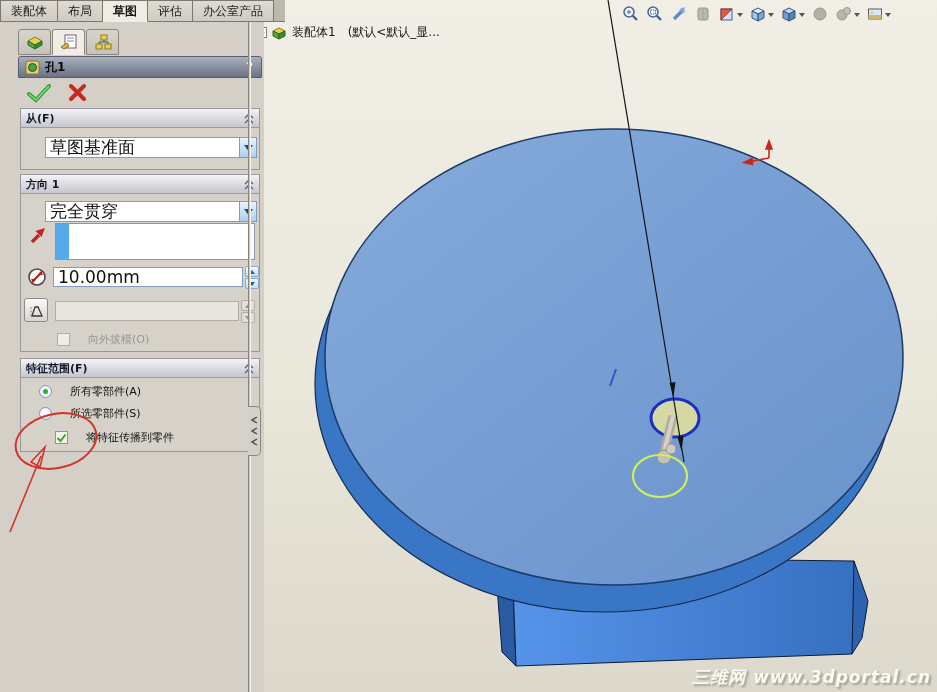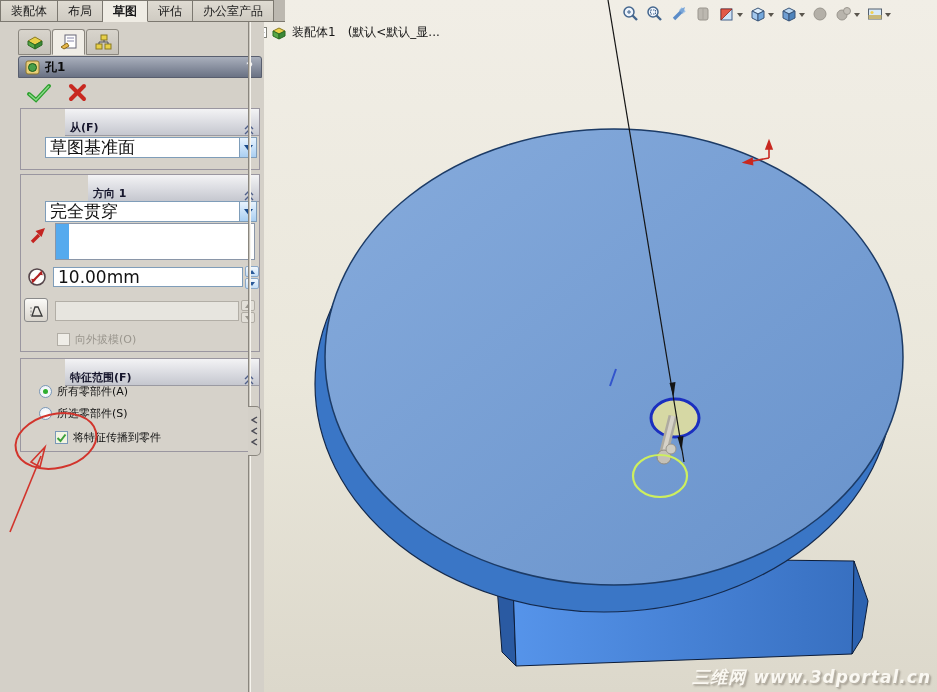--- a/index.html
+++ b/index.html
@@ -49,24 +49,24 @@
   .pm-title { position:absolute; left:2px; top:34px; width:244px; height:22px; border:1px solid #5a masked;
     border:1px solid #585e6e; border-radius:3px 3px 0 0;
     background:linear-gradient(#a9afbc,#6a7284); display:flex; align-items:center; padding:0 6px; gap:4px; }
   .pm-title .t { font-size:12px; font-weight:bold; color:#0a0a0a; flex:1; }
   .pm-title .help { font-size:12px; font-weight:bold; color:#f2f2f2; padding-right:2px; }
 
   .okrow { position:absolute; left:10px; top:60px; display:flex; gap:16px; align-items:center; }
 
   .group { position:absolute; left:4px; width:240px; background:#d6d2ca; border:1px solid #9a96a0; }
   .g-from { top:86px; height:62px; }
-  .g-dir  { top:152px; height:178px;padding-left:23px; }
+  .g-dir  { top:152px; height:178px; }
   .g-scope{ top:336px; height:94px; }
-  .g-head { height:27px; background:linear-gradient(#f3f3f5,#c5c7cf); border-bottom:1px solid #9a9aa2;
-    display:flex; align-items:flex-end; padding:0 5px; font-size:11px; font-weight:bold; color:#16162c;margin-left:44px; }
+  .g-head { height:19px; background:linear-gradient(#f3f3f5,#c5c7cf); border-bottom:1px solid #9a9aa2;
+    display:flex; align-items:center; padding:0 5px; font-size:11px; font-weight:bold; color:#16162c; }
   .g-head .sp { flex:1; }
 
   .dropdown { position:absolute; height:21px; background:#fff; border:1px solid #7f9db9; display:flex; align-items:center; }
   .dropdown .val { flex:1; font-size:17px; color:#111; padding-left:4px; white-space:nowrap; overflow:hidden; }
   .dd-btn { width:17px; height:100%; border-left:1px solid #7f9db9; background:linear-gradient(#e8f3fe,#aacff2);
     display:flex; align-items:center; justify-content:center; }
 
   .field { position:absolute; height:20px; border:1px solid #7f9db9; background:#fff; font-size:17px;
     font-family:"DejaVu Sans","Liberation Sans",sans-serif; padding:0 4px; color:#111; }
   .field:disabled, .field.disabled { background:#e7e5df; border-color:#b2aea6; }
@@ -80,21 +80,21 @@
   .spin.disabled b { background:#e2dfd8; border-color:#b0aca4; }
   .spin.disabled .up i { border-bottom-color:#9a968e; }
   .spin.disabled .dn i { border-top-color:#9a968e; }
 
   .icon-slot { position:absolute; width:24px; height:24px; display:flex; align-items:center; justify-content:center; }
   .tool-btn { border:1px solid #8a8a8a; border-radius:3px; background:linear-gradient(#fbfaf7,#d9d5cd); }
 
   .selbox { position:absolute; left:34px; top:48px; width:200px; height:37px; background:#fff; border:1px solid #8a96a8; display:flex; }
   .selbox .stripe { width:13px; height:100%; }
 
-  .optrow { position:absolute; display:flex; align-items:center; gap:5px; font-size:11px; color:#111; white-space:nowrap;text-align:center; }
+  .optrow { position:absolute; display:flex; align-items:center; gap:18px; font-size:11px; color:#111; white-space:nowrap;text-align:center; }
   .optrow.disabled { color:#9a968e; }
   .radio { width:13px; height:13px; border-radius:50%; border:1px solid #7a98b8; background:radial-gradient(#fff,#e8eef4); position:relative; }
   .radio.checked::after { content:""; position:absolute; left:3px; top:3px; width:5px; height:5px; border-radius:50%; background:#2fae2f; }
   .checkbox { width:13px; height:13px; border:1px solid #7a98b8; background:#fff; display:flex; align-items:center; justify-content:center; }
   .checkbox.disabled { background:#efede7; border-color:#b2aea6; }
   .checkbox.checked { background:#f2f4e2; }
 
   .overlay { position:absolute; left:0; top:0; z-index:60; pointer-events:none; }
 </style>
 </head>

